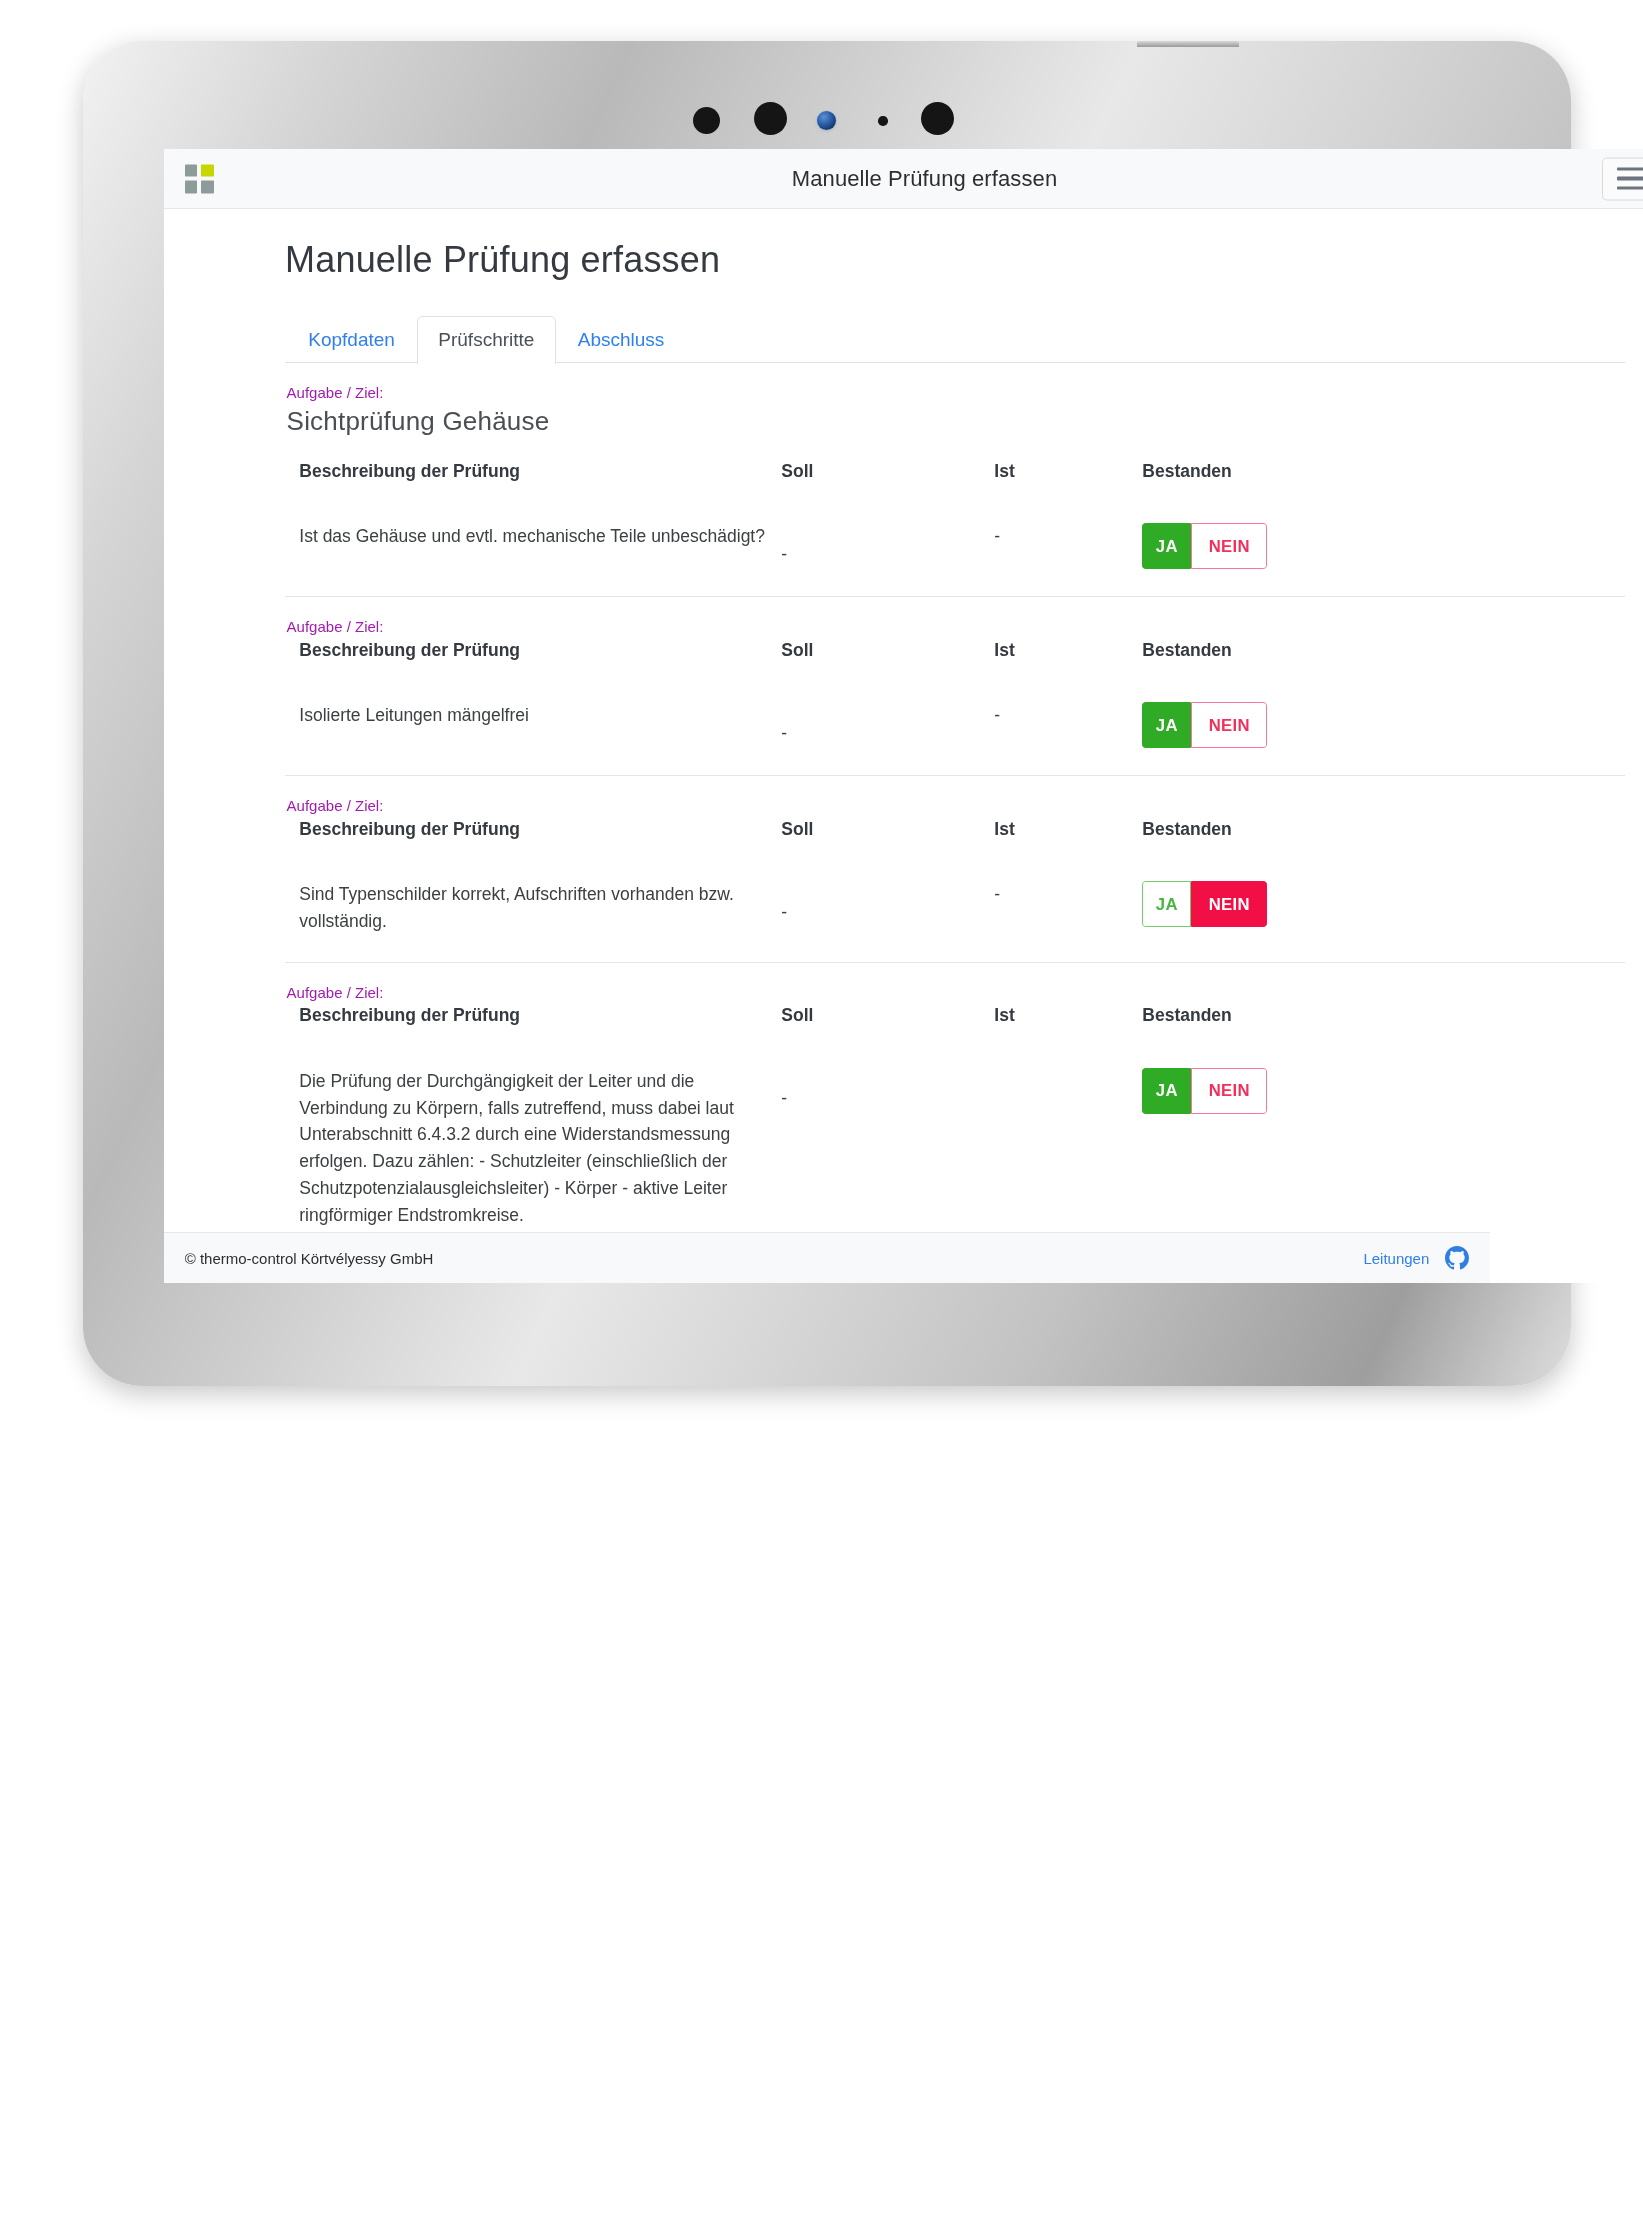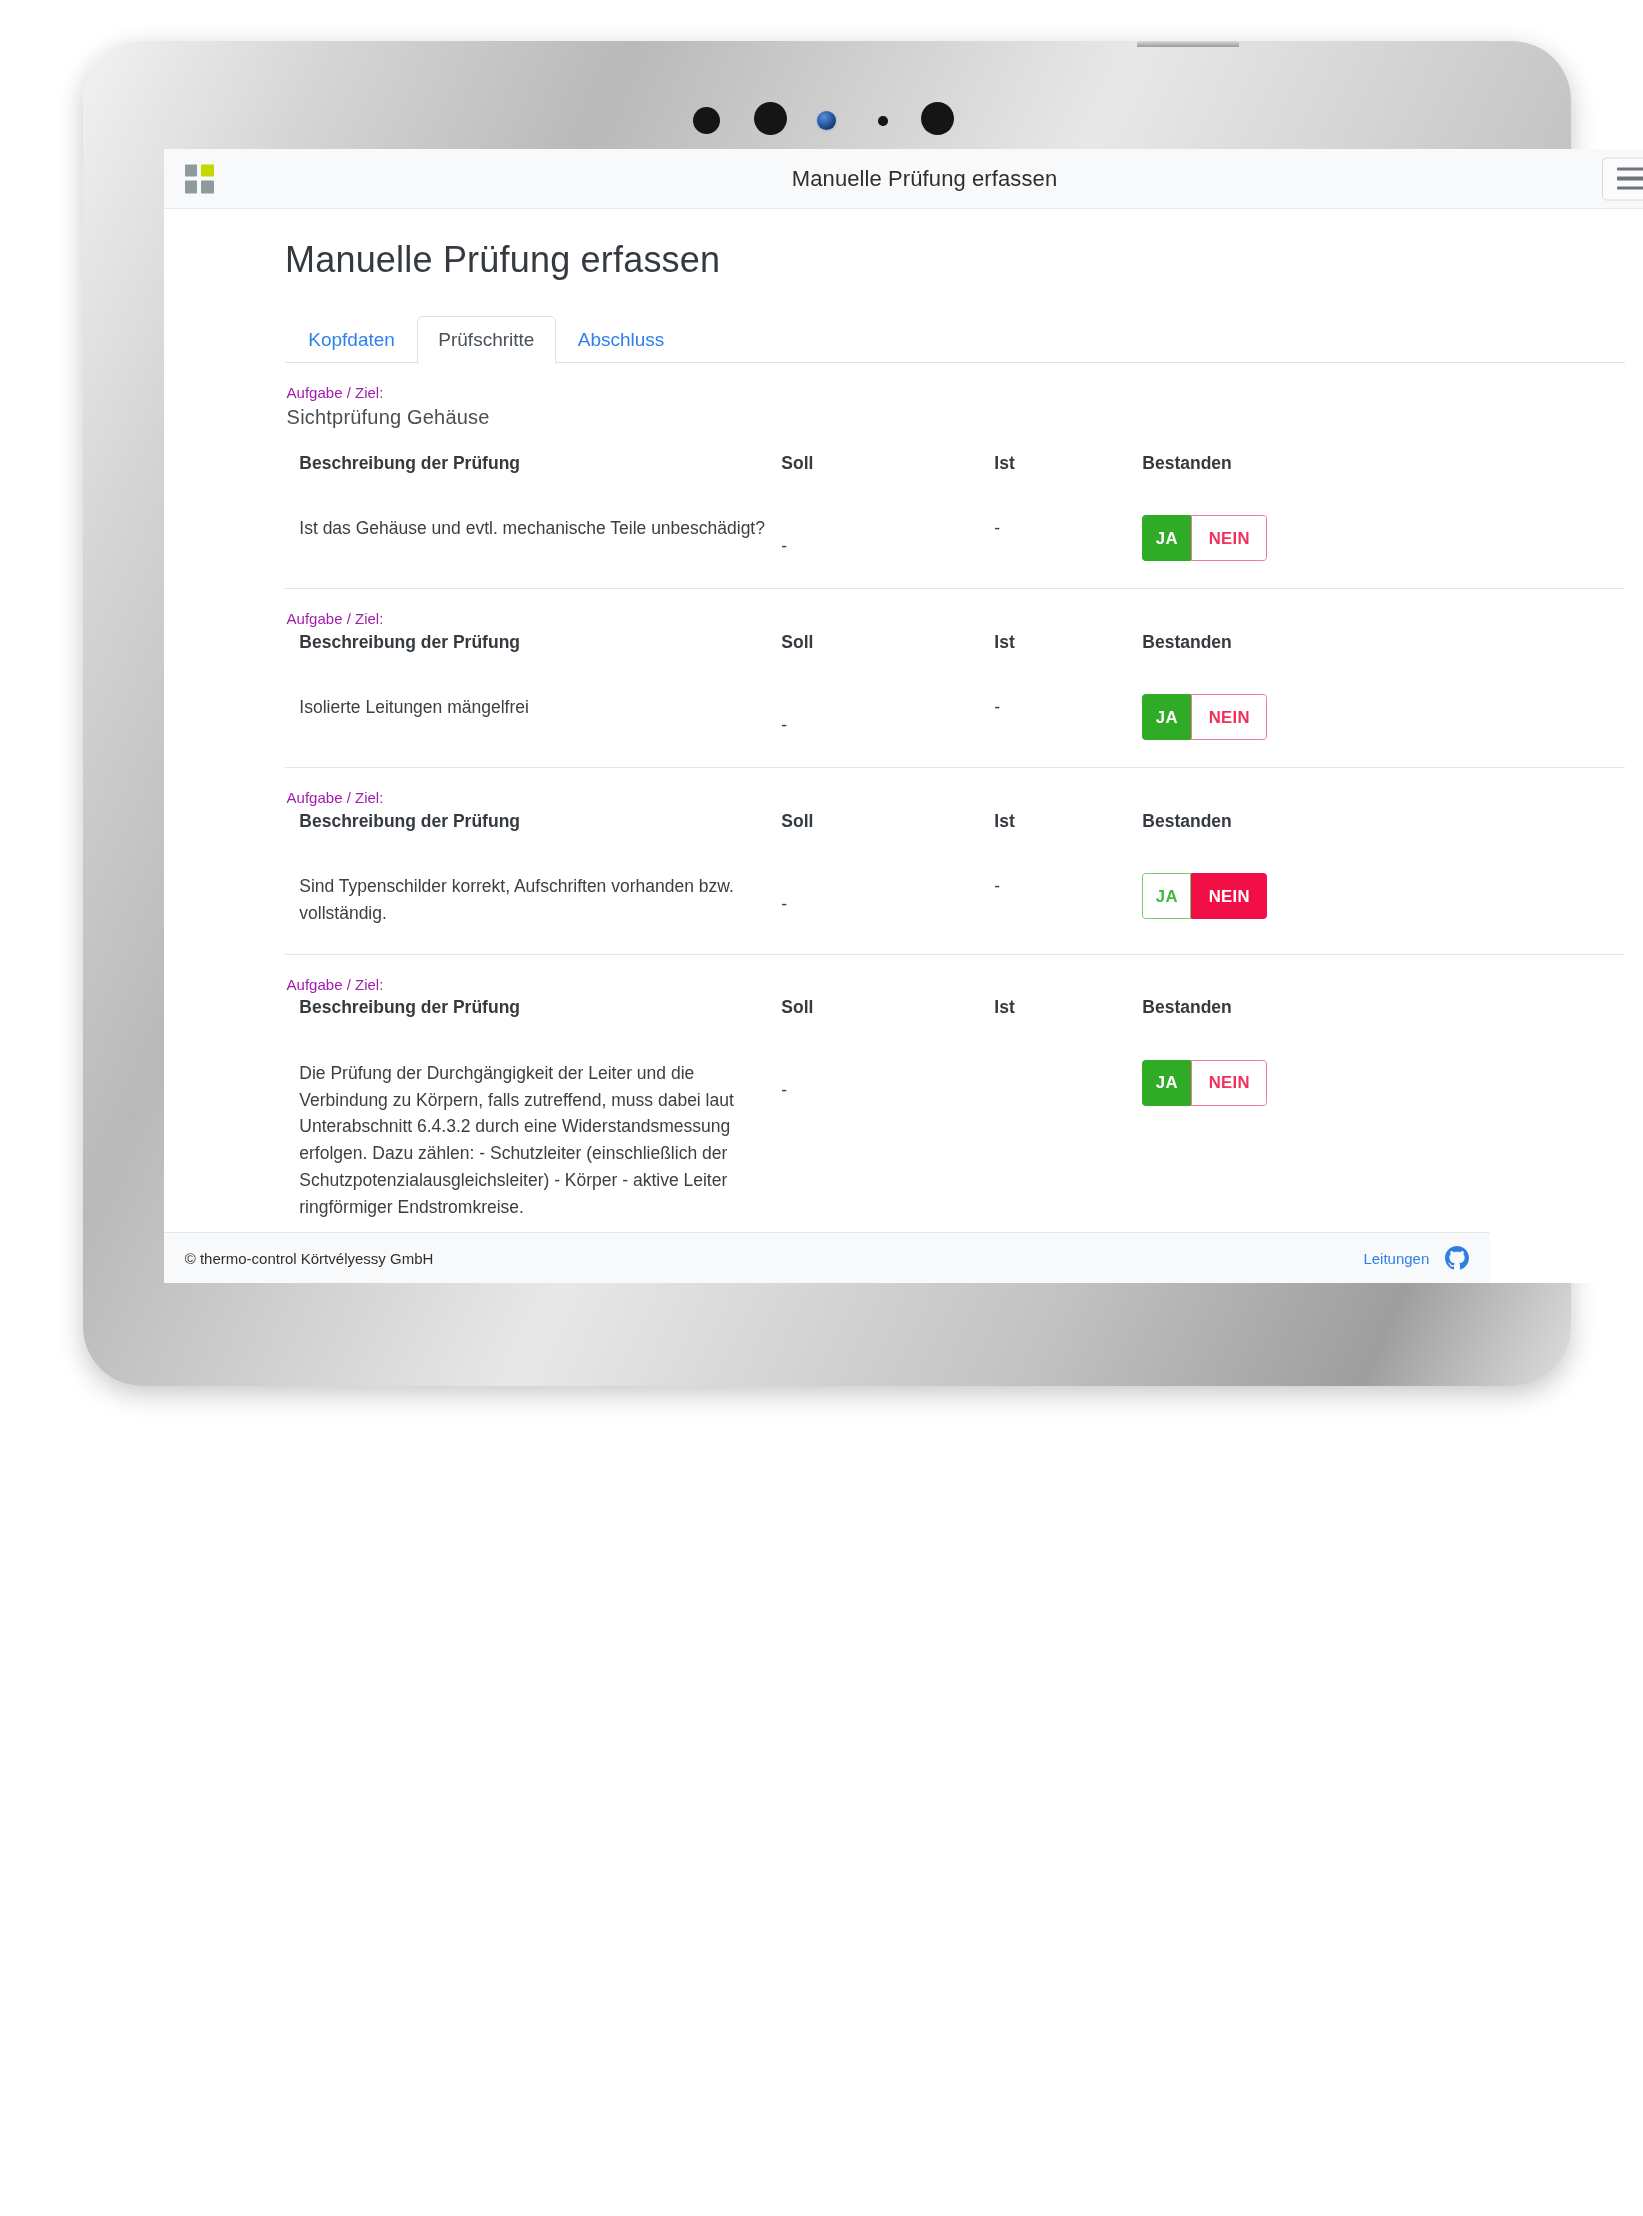--- a/index.html
+++ b/index.html
@@ -128,21 +128,21 @@
   }
 
   
   .pruef-section { padding-top: 20.7px; }
   .pruef-section + .pruef-section { border-top: 0.8px solid #e3e5e7; }
 
   .aufgabe-label {
     font-size: 15px; color: #a21caf; margin: 0 0 4.8px 1.6px; font-weight: 400;
   }
   .section-title {
-    font-size: 20px; font-weight: 300; color: #4a4f54;
+    font-size: 26px; font-weight: 300; color: #4a4f54;
     margin: 0 0 24px 1.6px; letter-spacing: 0.2px;
   }
 
   table.pruef-table { width: 1048px; border-collapse: collapse; margin-left: 14.3px; }
   table.pruef-table th {
     text-align: left; font-size: 17.5px; font-weight: bold; color: #343a40;
     padding: 0 0 17.5px 0; vertical-align: top;
   }
   table.pruef-table td {
     font-size: 17.5px; color: #3c4043; vertical-align: top;

